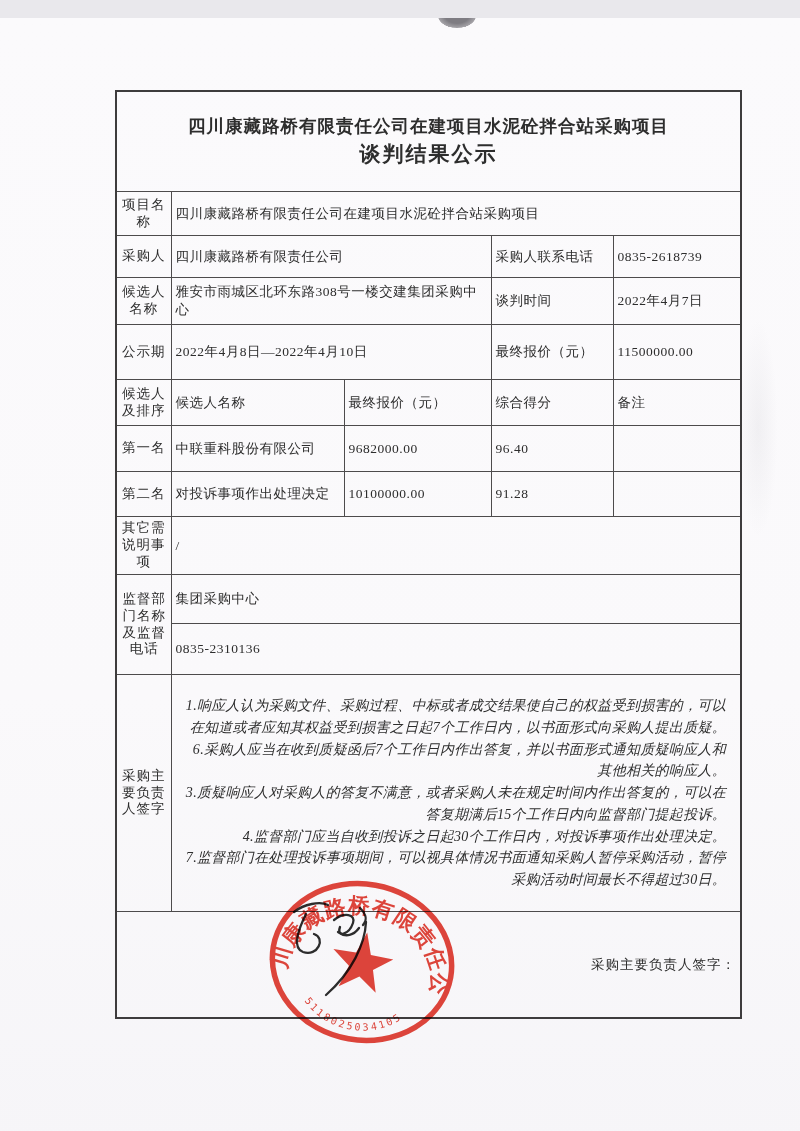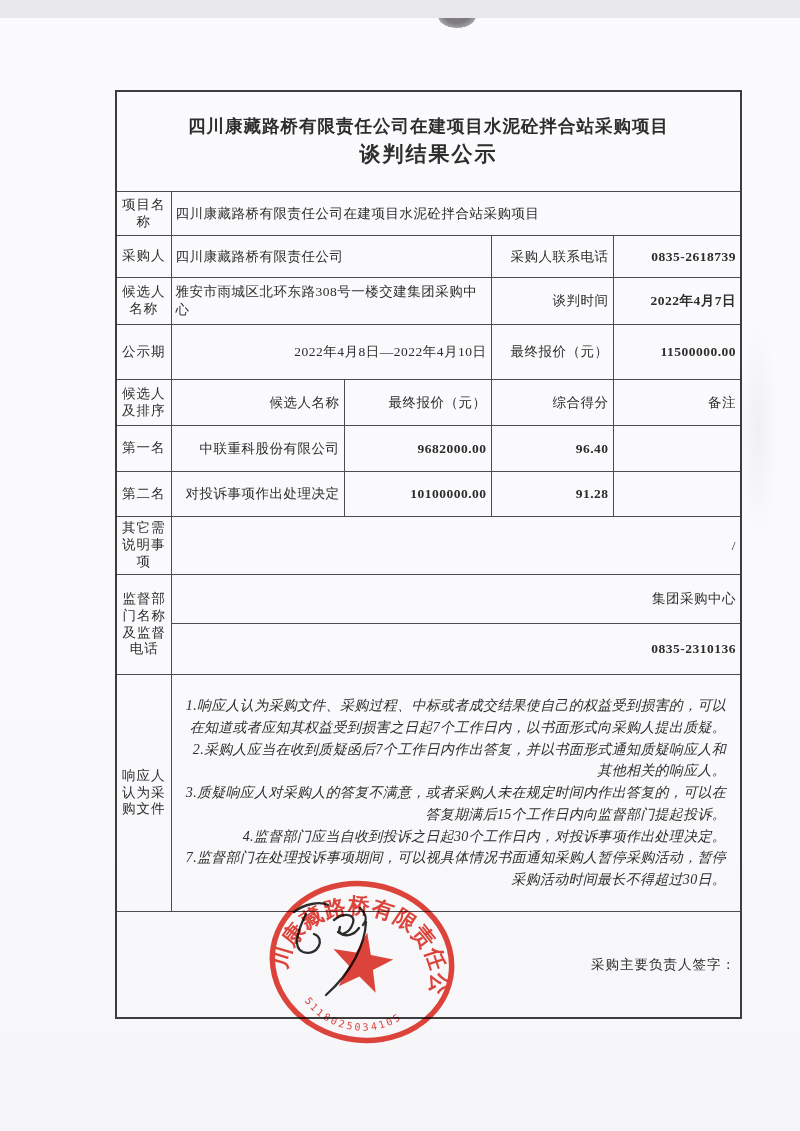--- a/index.html
+++ b/index.html
@@ -50,22 +50,22 @@
   .r10 td{height:46px}
   .r11 td{height:232px}
   .r12 td{height:101px}
   td.lbl{
     font-size:14px;line-height:1.25;text-align:center;
     padding-left:7px;padding-right:2px;
     word-break:break-all;letter-spacing:1px;
   }
   td.lbl.ctrl{text-align:center;padding-left:5px;letter-spacing:1px;}
   td.left{text-align:left;padding-left:9px;letter-spacing:0.5px;}
-  td.ctr{text-align:right;letter-spacing:0.5px;}
-  td.num{text-align:right;letter-spacing:0.5px;font-weight:bold;}
+  td.ctr{text-align:left;letter-spacing:0.5px;}
+  td.num{text-align:left;letter-spacing:0.5px;}
   .obj{
     font-size:14px;line-height:1.55;text-align:right;
     padding:4px 10px 4px 7px;letter-spacing:0.3px;font-style:italic;
   }
   .sigrow{text-align:right;padding-left:6px;font-size:14px;letter-spacing:1px;}
   .seal{position:absolute;left:262px;top:856px;mix-blend-mode:multiply;opacity:0.9;}
   .sig{position:absolute;left:276px;top:872px;mix-blend-mode:multiply;}
 </style>
 </head>
 <body>
@@ -137,25 +137,25 @@
       <td colspan="4" class="ctr">/</td>
     </tr>
     <tr class="r9">
       <td class="lbl ctrl" rowspan="2">监督部门名称及监督电话</td>
       <td colspan="4" class="ctr">集团采购中心</td>
     </tr>
     <tr class="r10">
       <td colspan="4" class="num">0835-2310136</td>
     </tr>
     <tr class="r11">
-      <td class="lbl">响应人认为采购文件</td>
+      <td class="lbl">采购主要负责人签字</td>
       <td colspan="4">
         <div class="obj">
           <div>1.响应人认为采购文件、采购过程、中标或者成交结果使自己的权益受到损害的，可以在知道或者应知其权益受到损害之日起7个工作日内，以书面形式向采购人提出质疑。</div>
-          <div>2.采购人应当在收到质疑函后7个工作日内作出答复，并以书面形式通知质疑响应人和其他相关的响应人。</div>
+          <div>6.采购人应当在收到质疑函后7个工作日内作出答复，并以书面形式通知质疑响应人和其他相关的响应人。</div>
           <div>3.质疑响应人对采购人的答复不满意，或者采购人未在规定时间内作出答复的，可以在答复期满后15个工作日内向监督部门提起投诉。</div>
           <div>4.监督部门应当自收到投诉之日起30个工作日内，对投诉事项作出处理决定。</div>
           <div>7.监督部门在处理投诉事项期间，可以视具体情况书面通知采购人暂停采购活动，暂停采购活动时间最长不得超过30日。</div>
         </div>
       </td>
     </tr>
     <tr class="r12">
       <td colspan="5" class="sigrow">
         <span>采购主要负责人签字：</span>
       </td>

